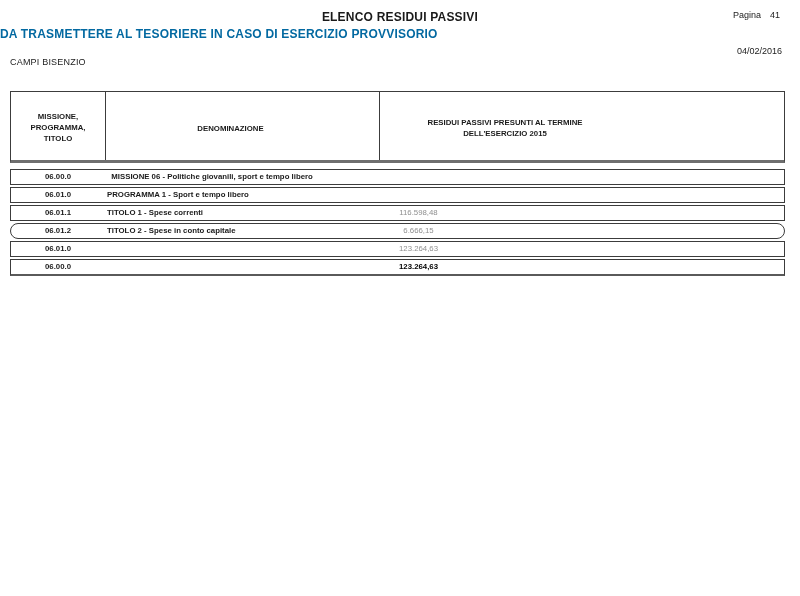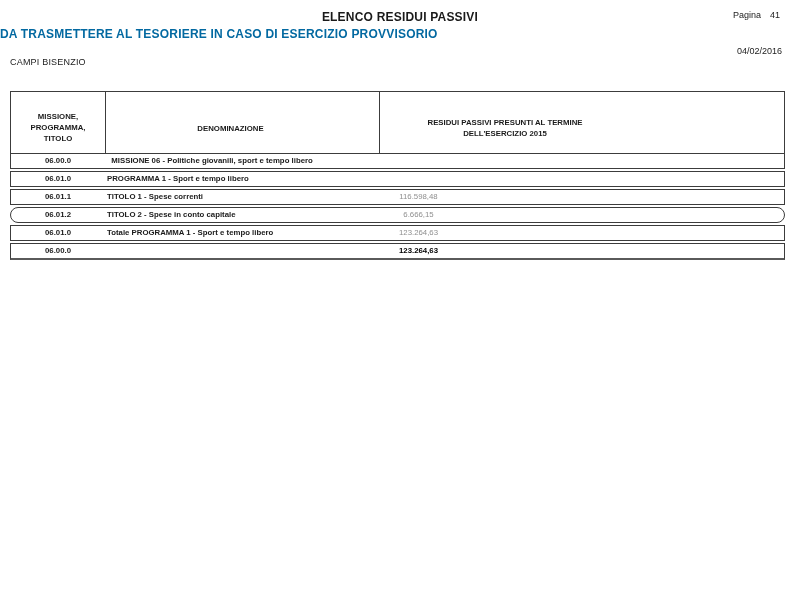--- a/index.html
+++ b/index.html
@@ -54,20 +54,21 @@
   .hcell-col1 { left: 0; top: 19px; width: 94px; }
   .hcell-col2 { left: 94px; top: 31px; width: 203px; padding-left: 48px; }
   .hcell-col3 { left: 369px; top: 25px; width: 250px; }
 
   
   .trow {
     position: absolute; left: 10px;
     width: 775px; height: 16px;
     border: 1px solid #3c3c3c;
     background: #fff;
+    margin-top: 16px;
   }
   .trow-0 { top: 153px; }
   .trow-1 { top: 171px; }
   .trow-2 { top: 189px; }
   .trow-3 { top: 207px; border-radius: 8px; }
   .trow-4 { top: 225px; }
   .trow-5 { top: 243px; height: 17px; border-bottom: 2px solid #5a5a5a; }
   .cell { position: absolute; top: 0; font-size: 7.8px; line-height: 14px; }
   .cell-code {
     left: 0; width: 94px; text-align: center;
@@ -131,21 +132,20 @@
   </div>
 
   <div class="trow trow-3">
     <span class="cell cell-code">06.01.2</span>
     <span class="cell cell-denom">TITOLO 2 - Spese in conto capitale</span>
     <span class="cell cell-amount">6.666,15</span>
   </div>
 
   <div class="trow trow-4">
     <span class="cell cell-code">06.01.0</span>
-    <span class="cell cell-denom">Totale PROGRAMMA 1 - Sport e tempo libero</span>
     <span class="cell cell-amount">123.264,63</span>
   </div>
 
   <div class="trow trow-5">
     <span class="cell cell-code">06.00.0</span>
     <span class="cell cell-amount total">123.264,63</span>
   </div>
 
 </div>
 

